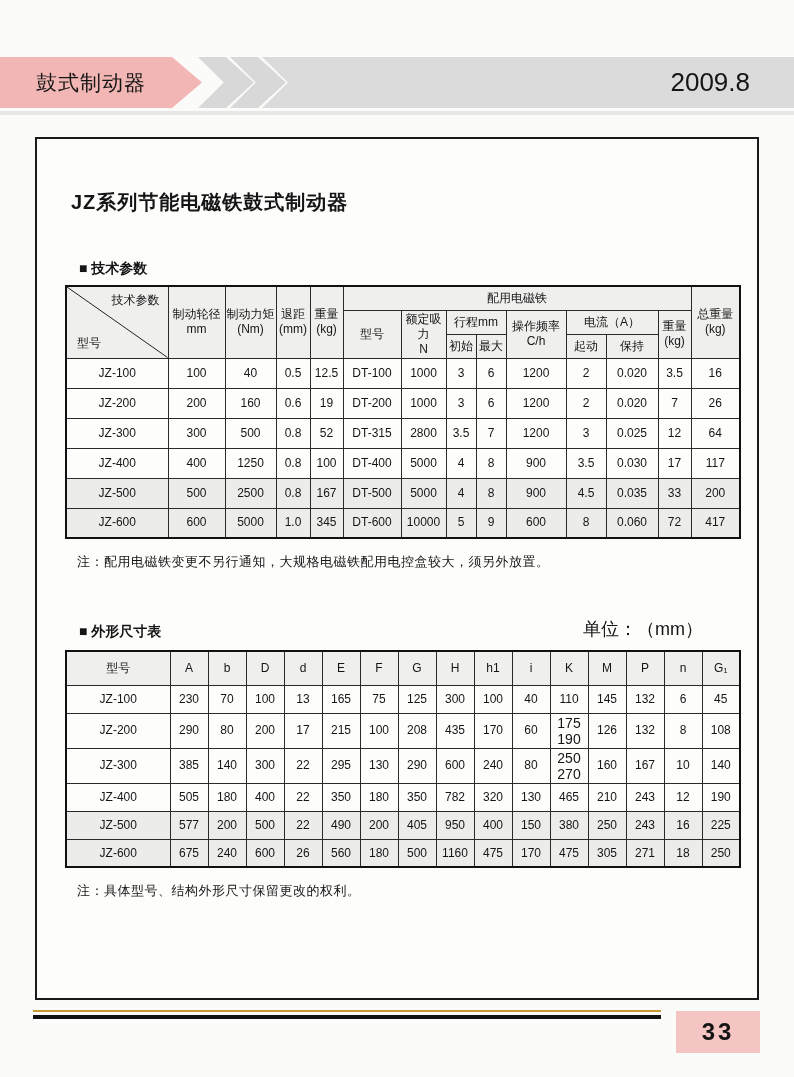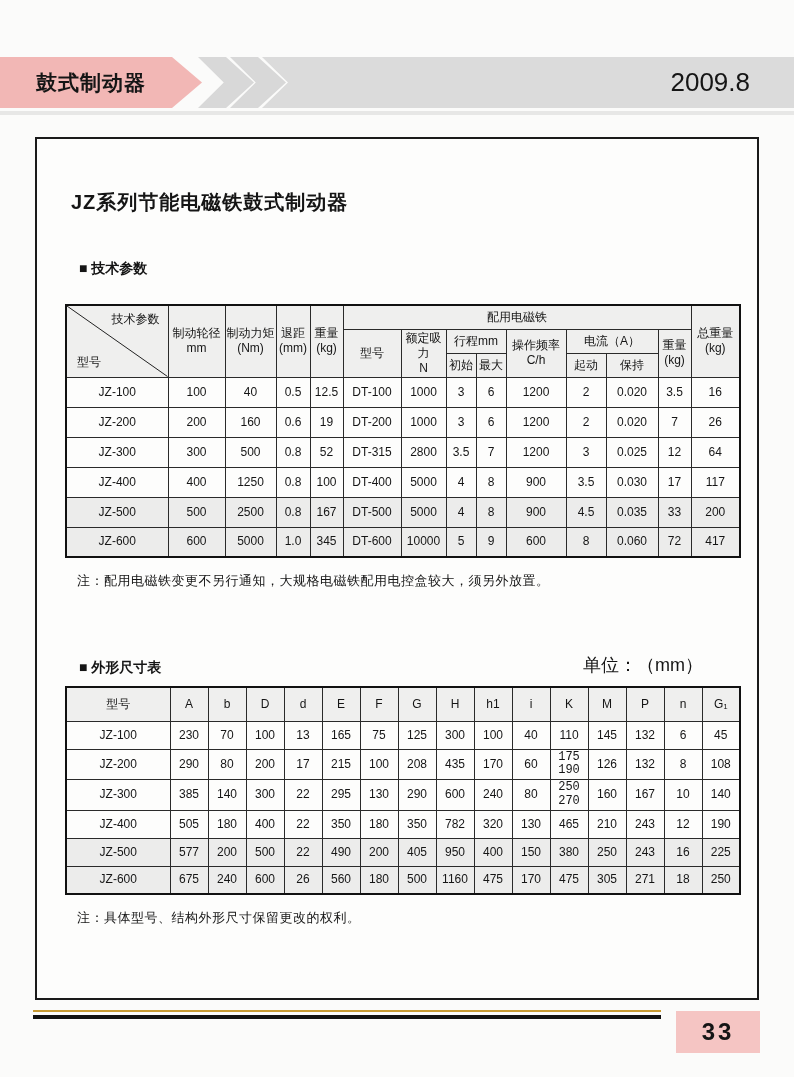--- a/index.html
+++ b/index.html
@@ -10,21 +10,21 @@
   }
 
   
   .band { position:absolute; top:57px; left:0; width:794px; height:51px; }
   .band-pink {
     position:absolute; left:0; top:0; width:202px; height:51px;
     background:#f2b7b5;
     clip-path:polygon(0 0,172px 0,202px 50%,172px 100%,0 100%);
     display:flex; align-items:center;
   }
-  .band-pink span { padding-left:36px; font-size:21px; font-weight:bold; letter-spacing:1px; }
+  .band-pink span { padding-left:36px; font-size:21px; font-weight:normal; letter-spacing:1px; }
   .chev {
     position:absolute; top:0; width:56px; height:51px; background:#d8d8d8;
     clip-path:polygon(0 0,50% 0,100% 50%,50% 100%,0 100%,46% 50%);
   }
   .chev1 { left:198px; }
   .chev2 { left:230px; }
   .band-gray {
     position:absolute; left:262px; top:0; width:532px; height:51px;
     background:#dbdbdb;
     clip-path:polygon(0 0,100% 0,100% 100%,0 100%,26px 50%);
@@ -35,38 +35,38 @@
 
   
   .card {
     position:absolute; left:35px; top:137px; width:724px; height:863px;
     background:#fdfdfc; border:2px solid #1a1a1a;
     padding:0 18px 0 28px;
   }
   .page-title { margin:50px 0 0 6px; font-size:20px; font-weight:bold; letter-spacing:1px; }
   .sec-head { font-size:14px; font-weight:bold; margin-left:14px; }
   .sec1 { margin-top:44px; }
-  .sec-row { margin-top:63px; display:flex; justify-content:space-between; align-items:flex-end;gap:8px; }
+  .sec-row { margin-top:46px; display:flex; justify-content:space-between; align-items:flex-end;gap:8px; }
   .unit-label { font-size:18px; margin-right:36px; }
   .note { font-size:13px; margin-top:14px; margin-left:12px; letter-spacing:0.5px; }
 
   
-  table { border-collapse:collapse; table-layout:fixed; width:674px; margin-top:26px;
+  table { border-collapse:collapse; table-layout:fixed; width:674px; margin-top:7px;
           font-size:12px; text-align:center; border:2px solid #111; }
   th, td { border:1px solid #2a2a2a; white-space:pre-line; line-height:1.25; padding:1px 0; }
   thead th { background:#efefee; font-weight:normal; }
   tbody tr.shaded td { background:#ececeb; }
   #tech-table thead tr:nth-child(1) th { height:24px; }
   #tech-table thead tr:nth-child(2) th { height:22px; }
   #tech-table thead tr:nth-child(3) th { height:22px; }
   #tech-table tbody td { height:30px; }
   #dim-table { margin-top:9px; }
   #dim-table thead th { height:34px; }
   #dim-table tbody td { height:28px; }
-  td.stack { font-size:12px; line-height:1.15;font-family:Liberation Mono, monospace; }
+  td.stack { font-size:14px; line-height:1.15; }
 
   
   .diag { position:relative; background:#efefee; padding:0; }
   .diag svg { position:absolute; inset:0; width:100%; height:100%; }
   .diag .d-top { position:absolute; top:6px; right:8px; font-size:12px; }
   .diag .d-bottom { position:absolute; bottom:7px; left:10px; font-size:12px; }
 
   
   .foot-gold { position:absolute; left:33px; top:1010px; width:628px; height:2px; background:#c79a33; }
   .foot-black { position:absolute; left:33px; top:1015px; width:628px; height:4px; background:#111; }

